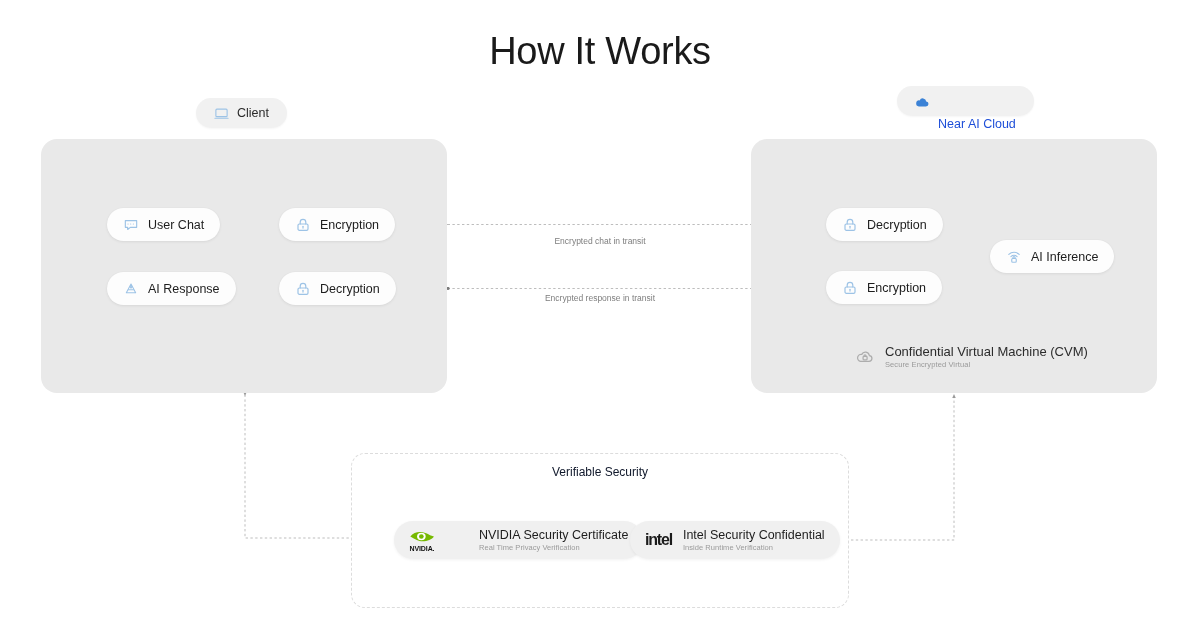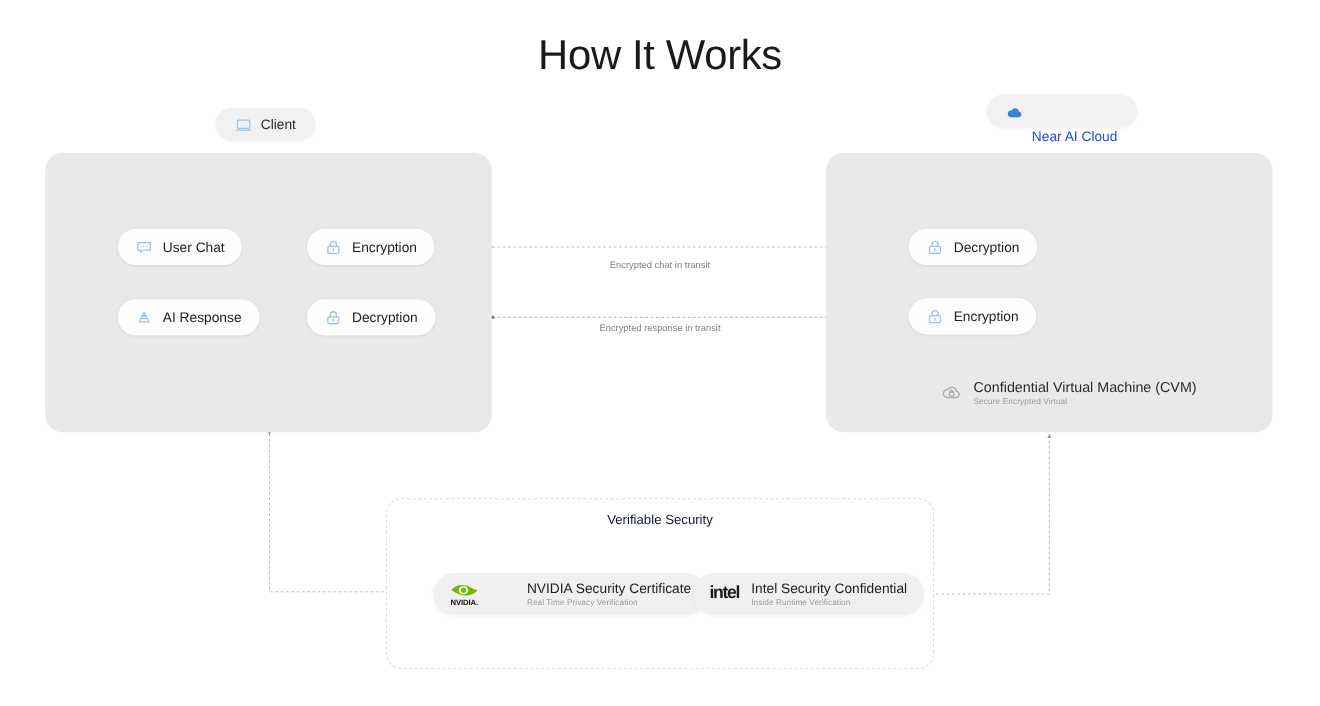--- a/index.html
+++ b/index.html
@@ -251,20 +251,31 @@
     <span class="ic">
       <svg viewBox="0 0 24 24" width="16" height="16" fill="none" stroke="#9dc3e6" stroke-width="1.8" stroke-linecap="round" stroke-linejoin="round">
         <rect x="4.5" y="10.5" width="15" height="9.5" rx="2"></rect>
         <path d="M7.8 10.5V7.8a4.2 4.2 0 0 1 8.4 0v2.7"></path>
         <line x1="12" y1="14" x2="12" y2="16.6"></line>
       </svg>
     </span>
     <span class="node-label">Encryption</span>
   </div>
 
+  <div class="node" id="n-inference">
+    <span class="ic">
+      <svg viewBox="0 0 24 24" width="16" height="16" fill="none" stroke="#9dc3e6" stroke-width="1.7" stroke-linecap="round" stroke-linejoin="round">
+        <path d="M4.2 8.2a11 11 0 0 1 15.6 0"></path>
+        <path d="M7.4 11.4a6.6 6.6 0 0 1 9.2 0"></path>
+        <rect x="8.6" y="14.2" width="6.8" height="5.6" rx="1.4"></rect>
+        <path d="M10.4 14.2v-1.1a1.6 1.6 0 0 1 3.2 0v1.1"></path>
+      </svg>
+    </span>
+    <span class="node-label">AI Inference</span>
+  </div>
 
   <div id="cvm">
     <span class="ic">
       <svg viewBox="0 0 24 24" width="20" height="20" fill="none" stroke="#adadad" stroke-width="1.5" stroke-linecap="round" stroke-linejoin="round">
         <path d="M6.6 17.2h10.2a3.5 3.5 0 0 0 .4-6.98 4.8 4.8 0 0 0-9.1-1.37A3.6 3.6 0 0 0 6.6 17.2z"></path>
         <rect x="9.7" y="11.3" width="4.8" height="4.1" rx="1"></rect>
         <path d="M10.9 11.3v-0.9a1.1 1.1 0 0 1 2.2 0v0.9"></path>
       </svg>
     </span>
     <span>

